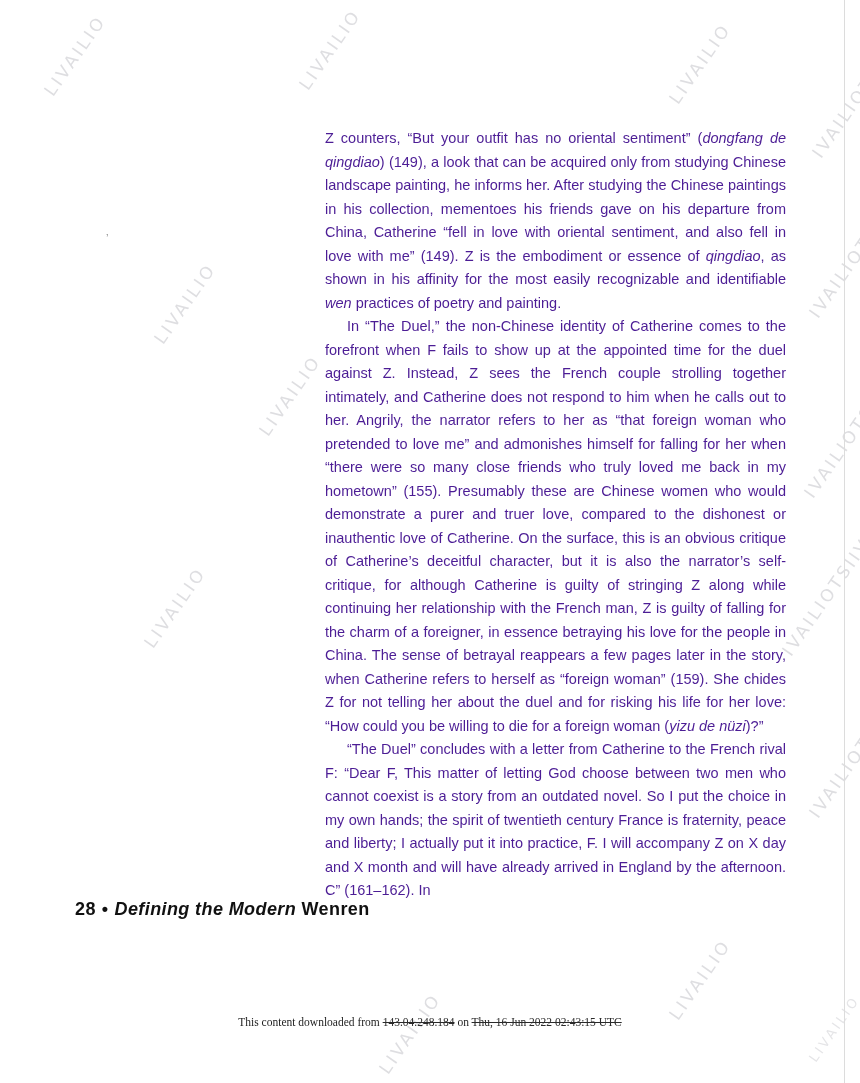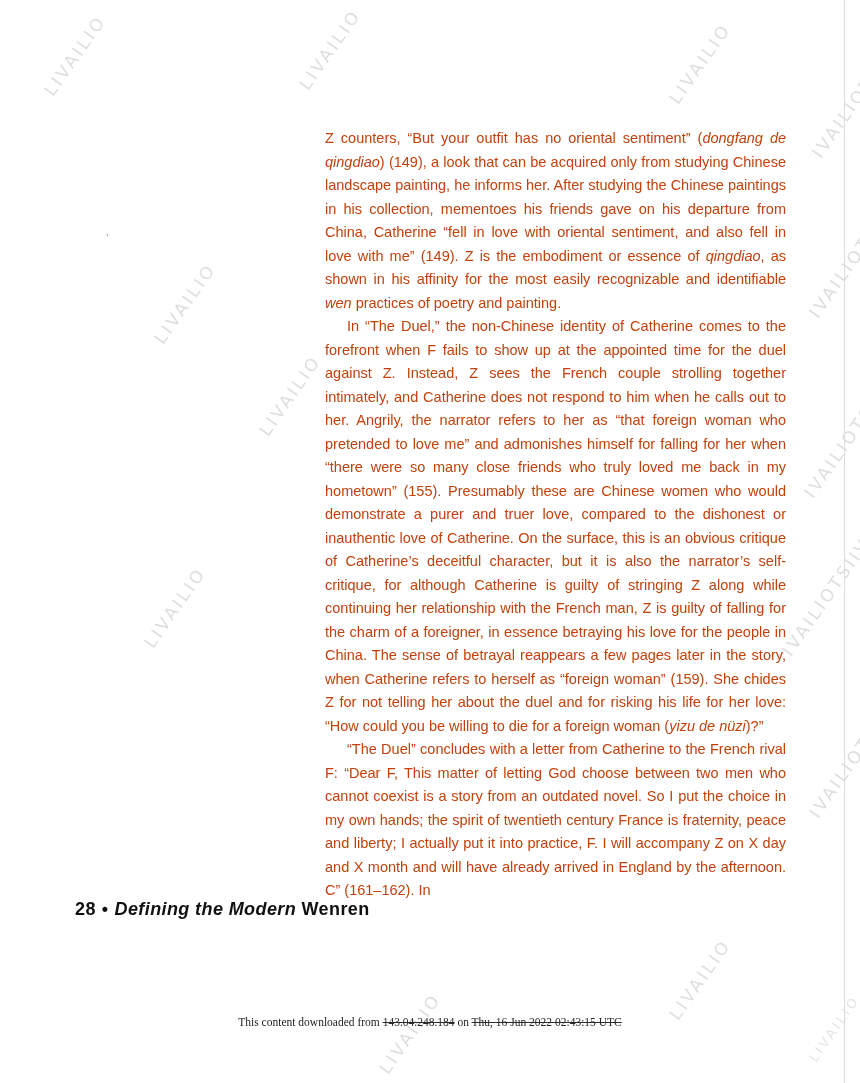--- a/index.html
+++ b/index.html
@@ -25,21 +25,21 @@
     user-select:none;
   }
   .wm.small { font-size:13px; opacity:.8; }
   
   .body-text {
     position:absolute;
     left:325px; top:127px; width:461px;
     font-size:14.5px;
     line-height:23.5px;
     text-align:justify;
-    color:#c2410c;
+    color:#4c1d95;
   }
   .body-text p { margin:0; }
   .body-text p.indent { text-indent:22px; }
   .it { font-style:italic; }
   
   .footer {
     position:absolute;
     left:75px; top:899px;
     font-size:18px;
     font-weight:bold;

